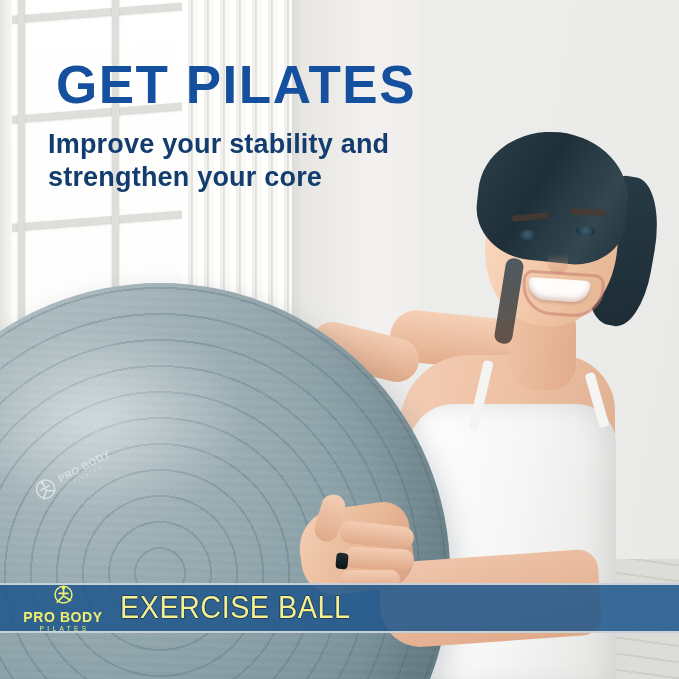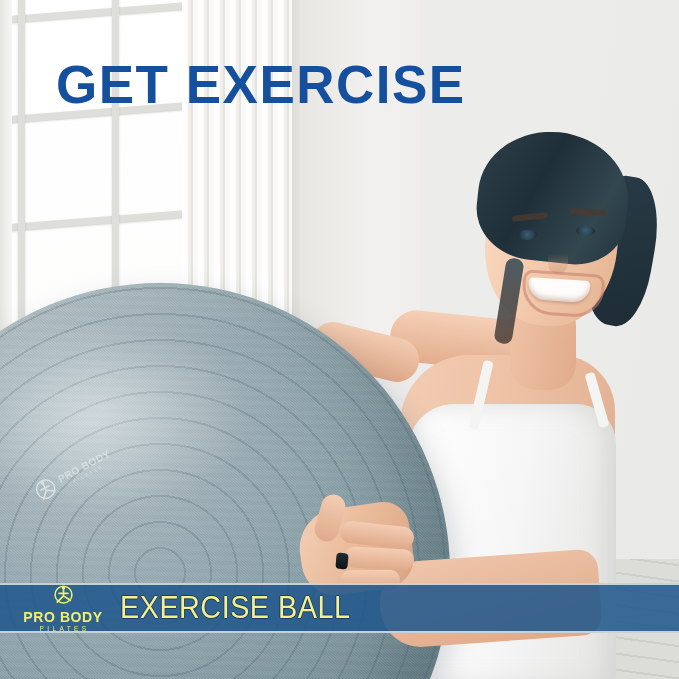--- a/index.html
+++ b/index.html
@@ -507,21 +507,22 @@
   </div>
 
   <div class="lower-arm"></div>
   <div class="hand"></div>
   <div class="finger f1"></div>
   <div class="finger f2"></div>
   <div class="finger f3"></div>
   <div class="finger f4"></div>
   <div class="ring"></div>
 
-  <h1 class="headline">GET EXERCISE</h1>
+  <h1 class="headline">GET PILATES</h1>
+  <p class="subheadline">Improve your stability and strengthen your core</p>
 
   <div class="banner">
     <div class="banner-logo">
       <svg class="bl-mark" viewBox="0 0 40 40">
         <circle cx="20" cy="17" r="13.5" fill="none" stroke="#f2ef6e" stroke-width="2.4"></circle>
         <path d="M20 6 L20 19 L10 29 M20 19 L31 26 M13 15 L27 15" stroke="#f2ef6e" stroke-width="2.8" fill="none" stroke-linecap="round"></path>
         <circle cx="20" cy="6" r="2.8" fill="#f2ef6e"></circle>
       </svg>
       <div class="bl-name">PRO BODY</div>
       <div class="bl-sub">PILATES</div>

